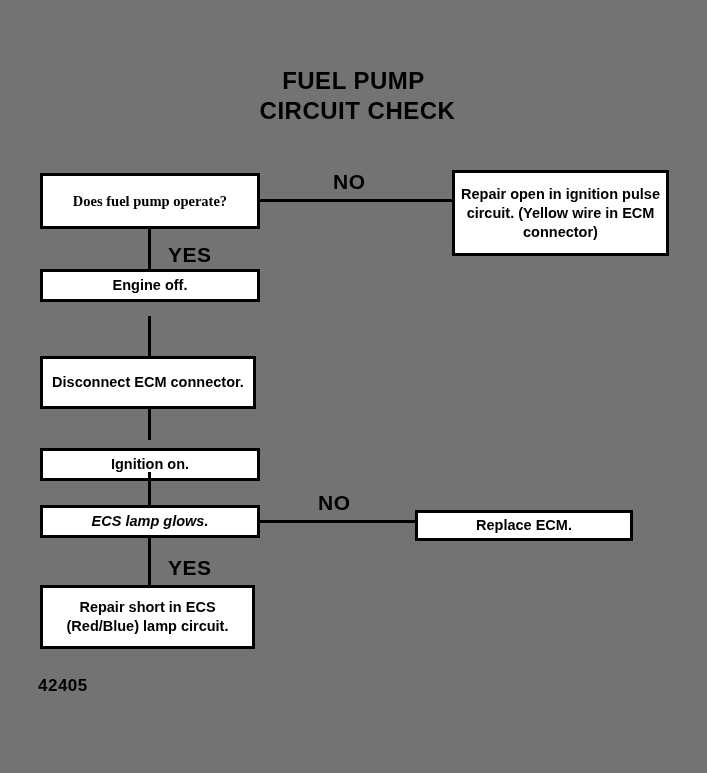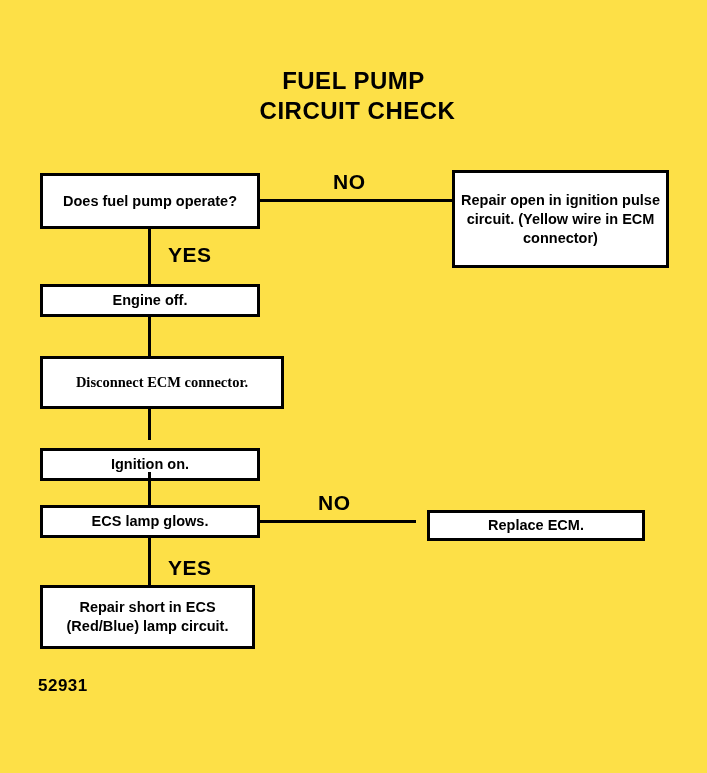--- a/index.html
+++ b/index.html
@@ -8,21 +8,21 @@
     background: #ffffff;
   }
   body {
     font-family: "Liberation Sans", sans-serif;
     color: #000000;
   }
   #page {
     position: relative;
     width: 707px;
     height: 773px;
-    background: #fde047;
+    background: #737373;
     overflow: hidden;
   }
   .title {
     position: absolute;
     top: 66px;
     left: 0;
     width: 707px;
     text-align: center;
     font-size: 24px;
     font-weight: bold;
@@ -71,49 +71,49 @@
 </head>
 <body>
 
 <div id="page">
 
   <div class="title">
     <span>FUEL PUMP</span>
     <span class="line2">CIRCUIT CHECK</span>
   </div>
 
-  <div class="box" style="left:40px; top:173px; width:220px; height:56px;">Does fuel pump operate?</div>
+  <div class="box" style="left:40px; top:173px; width:220px; height:56px;font-family:Liberation Serif, serif;">Does fuel pump operate?</div>
 
-  <div class="box" style="left:452px; top:170px; width:217px; height:98px;">Repair open in ignition pulse circuit. (Yellow wire in ECM connector)</div>
+  <div class="box" style="left:452px; top:170px; width:217px; height:86px;">Repair open in ignition pulse circuit. (Yellow wire in ECM connector)</div>
 
   <div class="conn hline" style="left:259px; top:199px; width:195px;"></div>
   <div class="label" style="left:333px; top:170px;">NO</div>
 
   <div class="conn vline" style="left:148px; top:228px; height:57px;"></div>
   <div class="label" style="left:168px; top:243px;">YES</div>
 
-  <div class="box" style="left:40px; top:284px; width:220px; height:33px;">Engine off.</div>
+  <div class="box" style="left:40px; top:269px; width:220px; height:33px;">Engine off.</div>
 
   <div class="conn vline" style="left:148px; top:316px; height:41px;"></div>
 
-  <div class="box" style="left:40px; top:356px; width:244px; height:53px;font-family:Liberation Serif, serif;">Disconnect ECM connector.</div>
+  <div class="box" style="left:40px; top:356px; width:216px; height:53px;">Disconnect ECM connector.</div>
 
   <div class="conn vline" style="left:148px; top:408px; height:32px;"></div>
 
   <div class="box" style="left:40px; top:448px; width:220px; height:33px;">Ignition on.</div>
 
   <div class="conn vline" style="left:148px; top:472px; height:34px;"></div>
 
-  <div class="box" style="left:40px; top:505px; width:220px; height:33px;">ECS lamp glows.</div>
+  <div class="box" style="left:40px; top:505px; width:220px; height:33px;font-style:italic;">ECS lamp glows.</div>
 
   <div class="conn hline" style="left:259px; top:520px; width:157px;"></div>
   <div class="label" style="left:318px; top:491px;">NO</div>
 
-  <div class="box" style="left:415px; top:510px; width:218px; height:31px;margin-left:12px;">Replace ECM.</div>
+  <div class="box" style="left:415px; top:510px; width:218px; height:31px;">Replace ECM.</div>
 
   <div class="conn vline" style="left:148px; top:537px; height:48px;"></div>
   <div class="label" style="left:168px; top:556px;">YES</div>
 
   <div class="box" style="left:40px; top:585px; width:215px; height:64px;">Repair short in ECS (Red/Blue) lamp circuit.</div>
 
-  <div class="figno">52931</div>
+  <div class="figno">42405</div>
 
 </div>
 
 </body></html>

